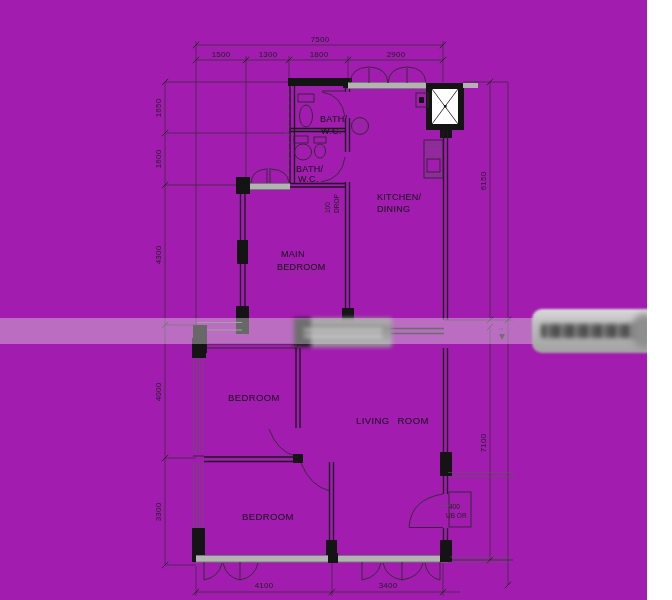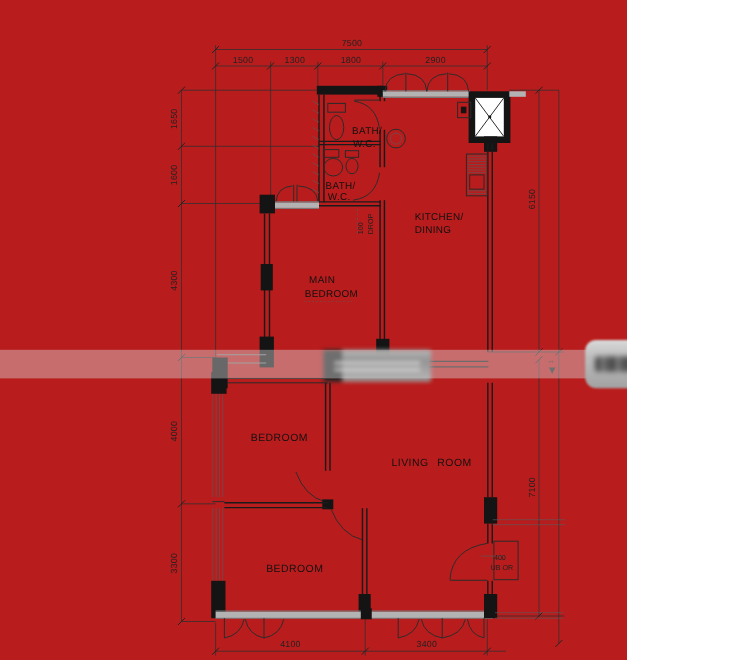--- a/index.html
+++ b/index.html
@@ -1,16 +1,16 @@
 <!DOCTYPE html>
 <html><head>
 <meta charset="utf-8">
 <style>
   html,body{margin:0;padding:0;background:#fff;}
-  .stage{position:relative;width:570px;height:600px;background:#b91c1c;overflow:hidden;
+  .stage{position:relative;width:647px;height:600px;background:#a21caf;overflow:hidden;
          font-family:"Liberation Sans",sans-serif;}
   svg{position:absolute;left:0;top:0;}
   
   .dim{stroke:#2f2f2f;stroke-width:0.7;fill:none;}
   .thin{stroke:#2a2a2a;stroke-width:0.9;fill:none;}
   .xthin{stroke:#5a5a5a;stroke-width:0.6;fill:none;}
   .wall2{stroke:#1a1a1a;stroke-width:1.3;fill:none;}
   .blk{fill:#141414;stroke:none;}
   .gband{fill:#b3b3b3;}
   .gline{stroke:#787878;stroke-width:1;fill:none;}

